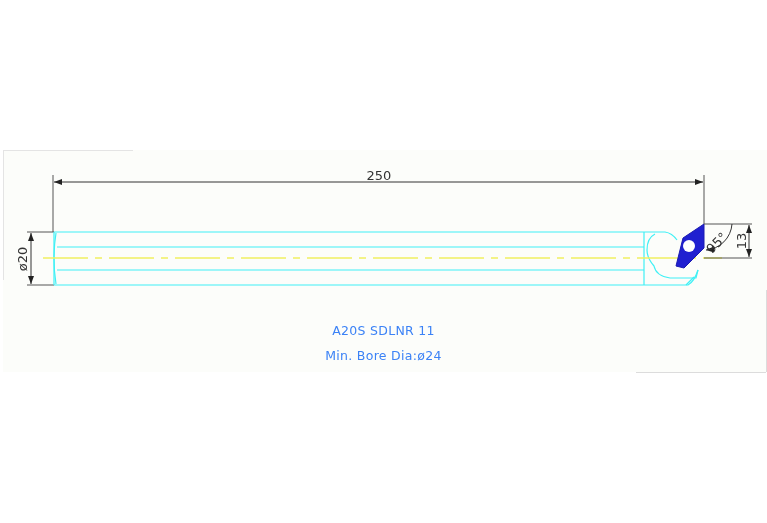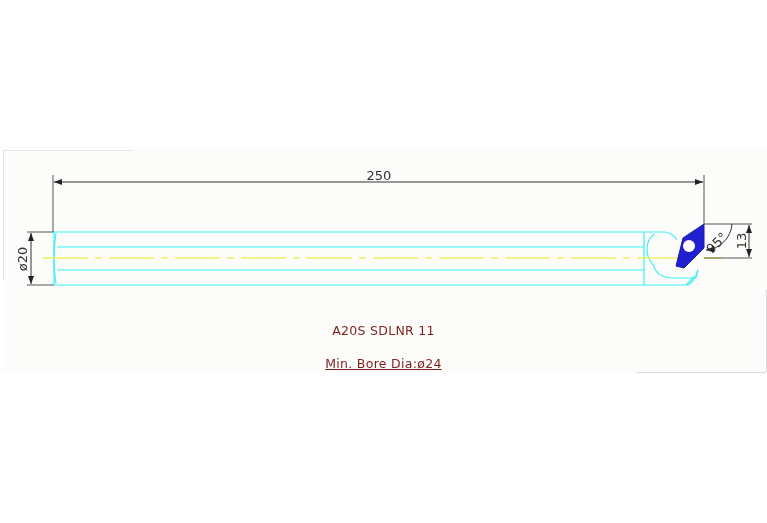--- a/index.html
+++ b/index.html
@@ -4,23 +4,23 @@
   <style>
     html, body { margin: 0; padding: 0; background: #ffffff; }
     body { width: 767px; height: 523px; position: relative; overflow: hidden; font-family: "Liberation Sans", sans-serif; }
     .panel { position: absolute; left: 3px; top: 150px; width: 764px; height: 222px; background: #fcfdfa; }
     .panel-top-edge { position: absolute; left: 3px; top: 150px; width: 130px; height: 1px; background: #e4e4e4; }
     .panel-left-edge { position: absolute; left: 3px; top: 150px; width: 1px; height: 130px; background: #e4e4e4; }
     .panel-bottom-edge { position: absolute; left: 636px; top: 372px; width: 130px; height: 1px; background: #dcdcdc; }
     .panel-right-edge { position: absolute; left: 766px; top: 290px; width: 1px; height: 82px; background: #dcdcdc; }
     svg.drawing { position: absolute; left: 0; top: 0; }
     .dim-text { font-family: "DejaVu Sans", sans-serif; font-size: 13px; fill: #333; }
-    .caption { position: absolute; left: 0; width: 767px; text-align: center; color: #7f1d1d; font-family: "DejaVu Sans", sans-serif; font-size: 12.5px; letter-spacing: 0.3px; }
+    .caption { position: absolute; left: 0; width: 767px; text-align: center; color: #3b82f6; font-family: "DejaVu Sans", sans-serif; font-size: 12.5px; letter-spacing: 0.3px; }
     .caption.l1 { top: 323px; }
-    .caption.l2 { top: 356px; text-decoration: underline; }
+    .caption.l2 { top: 348px; }
   </style>
 </head>
 <body>
 
 <div class="panel"></div>
 <div class="panel-top-edge"></div>
 <div class="panel-left-edge"></div>
 <div class="panel-bottom-edge"></div>
 <div class="panel-right-edge"></div>
 

